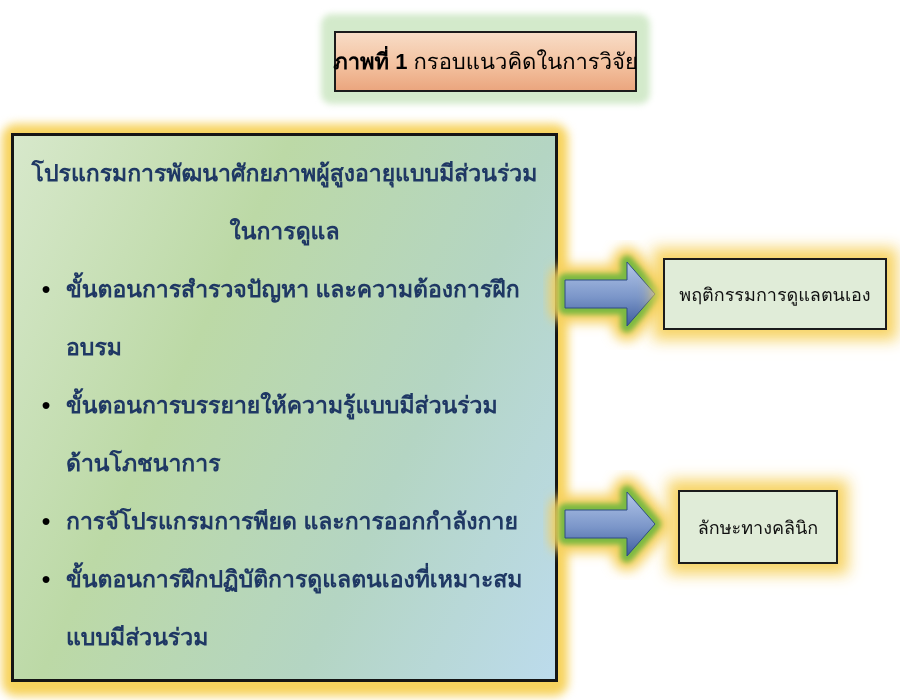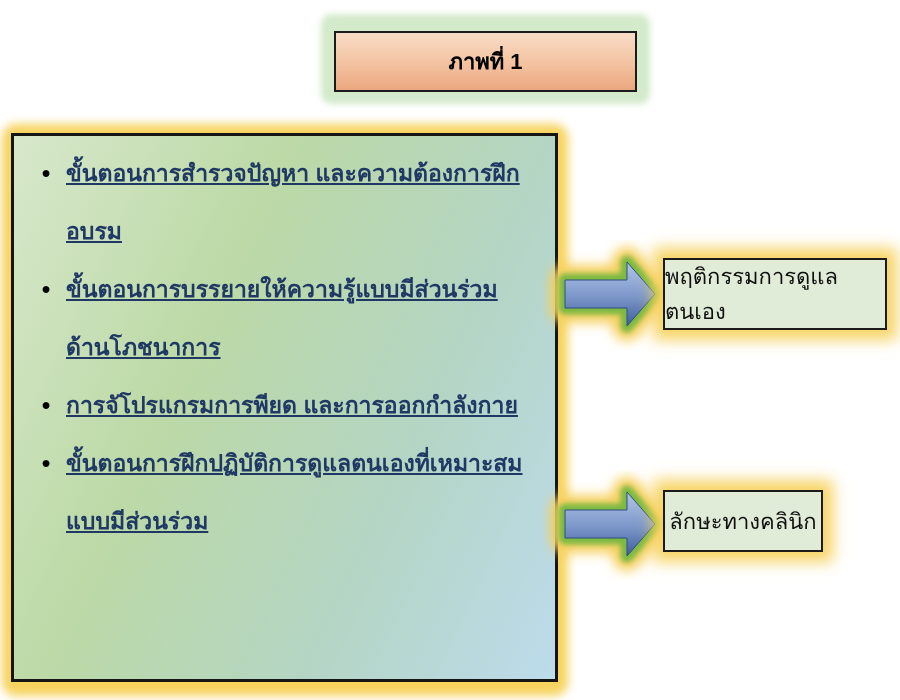--- a/index.html
+++ b/index.html
@@ -35,49 +35,51 @@
     border:3px solid #151515;
     padding:8px 14px 0 14px;
     color:#1F3864; font-weight:bold; font-size:23px;
   }
   .heading { text-align:center; line-height:58px; }
   .bullet { position:relative; padding-left:38px; }
   .bullet .dot {
     position:absolute; left:6px; top:0; width:24px;
     font-size:16px; line-height:58px; color:#000; text-align:center;
   }
-  .blines div { line-height:58px;text-decoration:underline; }
+  .blines div { line-height:58px; }
 
   
   .arrow-wrap { position:absolute; width:130px; height:110px; }
   .arrow-1 { left:543px; top:240px; }
   .arrow-2 { left:543px; top:470px; }
 
   
   .outcome {
     position:absolute; background:#e0ecd8; border:2px solid #1b1b1b;
     display:flex; align-items:center; justify-content:center;
-    font-size:22px; color:#101010;
+    font-size:18px; color:#101010;
     box-shadow:0 0 14px 10px rgba(247,210,94,0.95);
   }
   .outcome-1 { left:663px; top:258px; width:224px; height:72px; }
-  .outcome-2 { left:663px; top:490px; width:160px; height:62px; }
+  .outcome-2 { left:678px; top:490px; width:160px; height:74px; }
 </style>
 </head>
 <body>
 
 <div class="canvas">
 
   <div class="title-glow"></div>
   <div class="title-box">
     <span class="title-prefix">ภาพที่ 1</span>
+      <span class="title-rest"> กรอบแนวคิดในการวิจัย</span>
   </div>
 
   <div class="main-glow"></div>
   <div class="main-box">
+    <div class="heading">โปรแกรมการพัฒนาศักยภาพผู้สูงอายุแบบมีส่วนร่วมในการดูแล</div>
 
     <div class="bullet">
       <span class="dot">●</span>
       <div class="blines">
         <div>ขั้นตอนการสำรวจปัญหา และความต้องการฝึกอบรม</div>
       </div>
     </div>
 
     <div class="bullet">
       <span class="dot">●</span>

